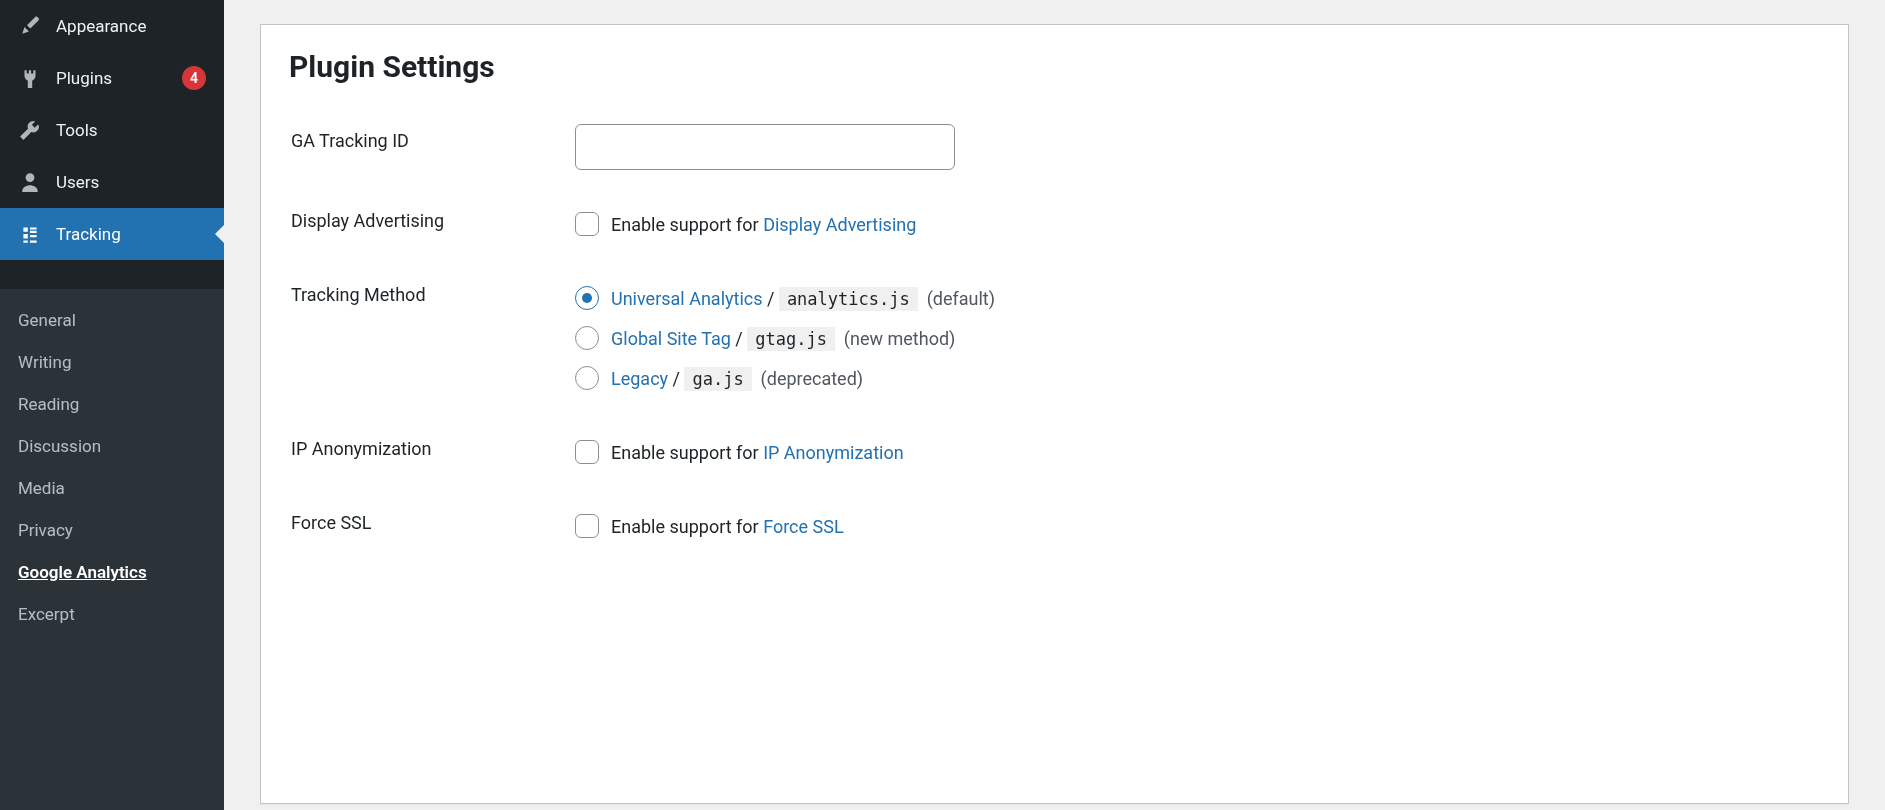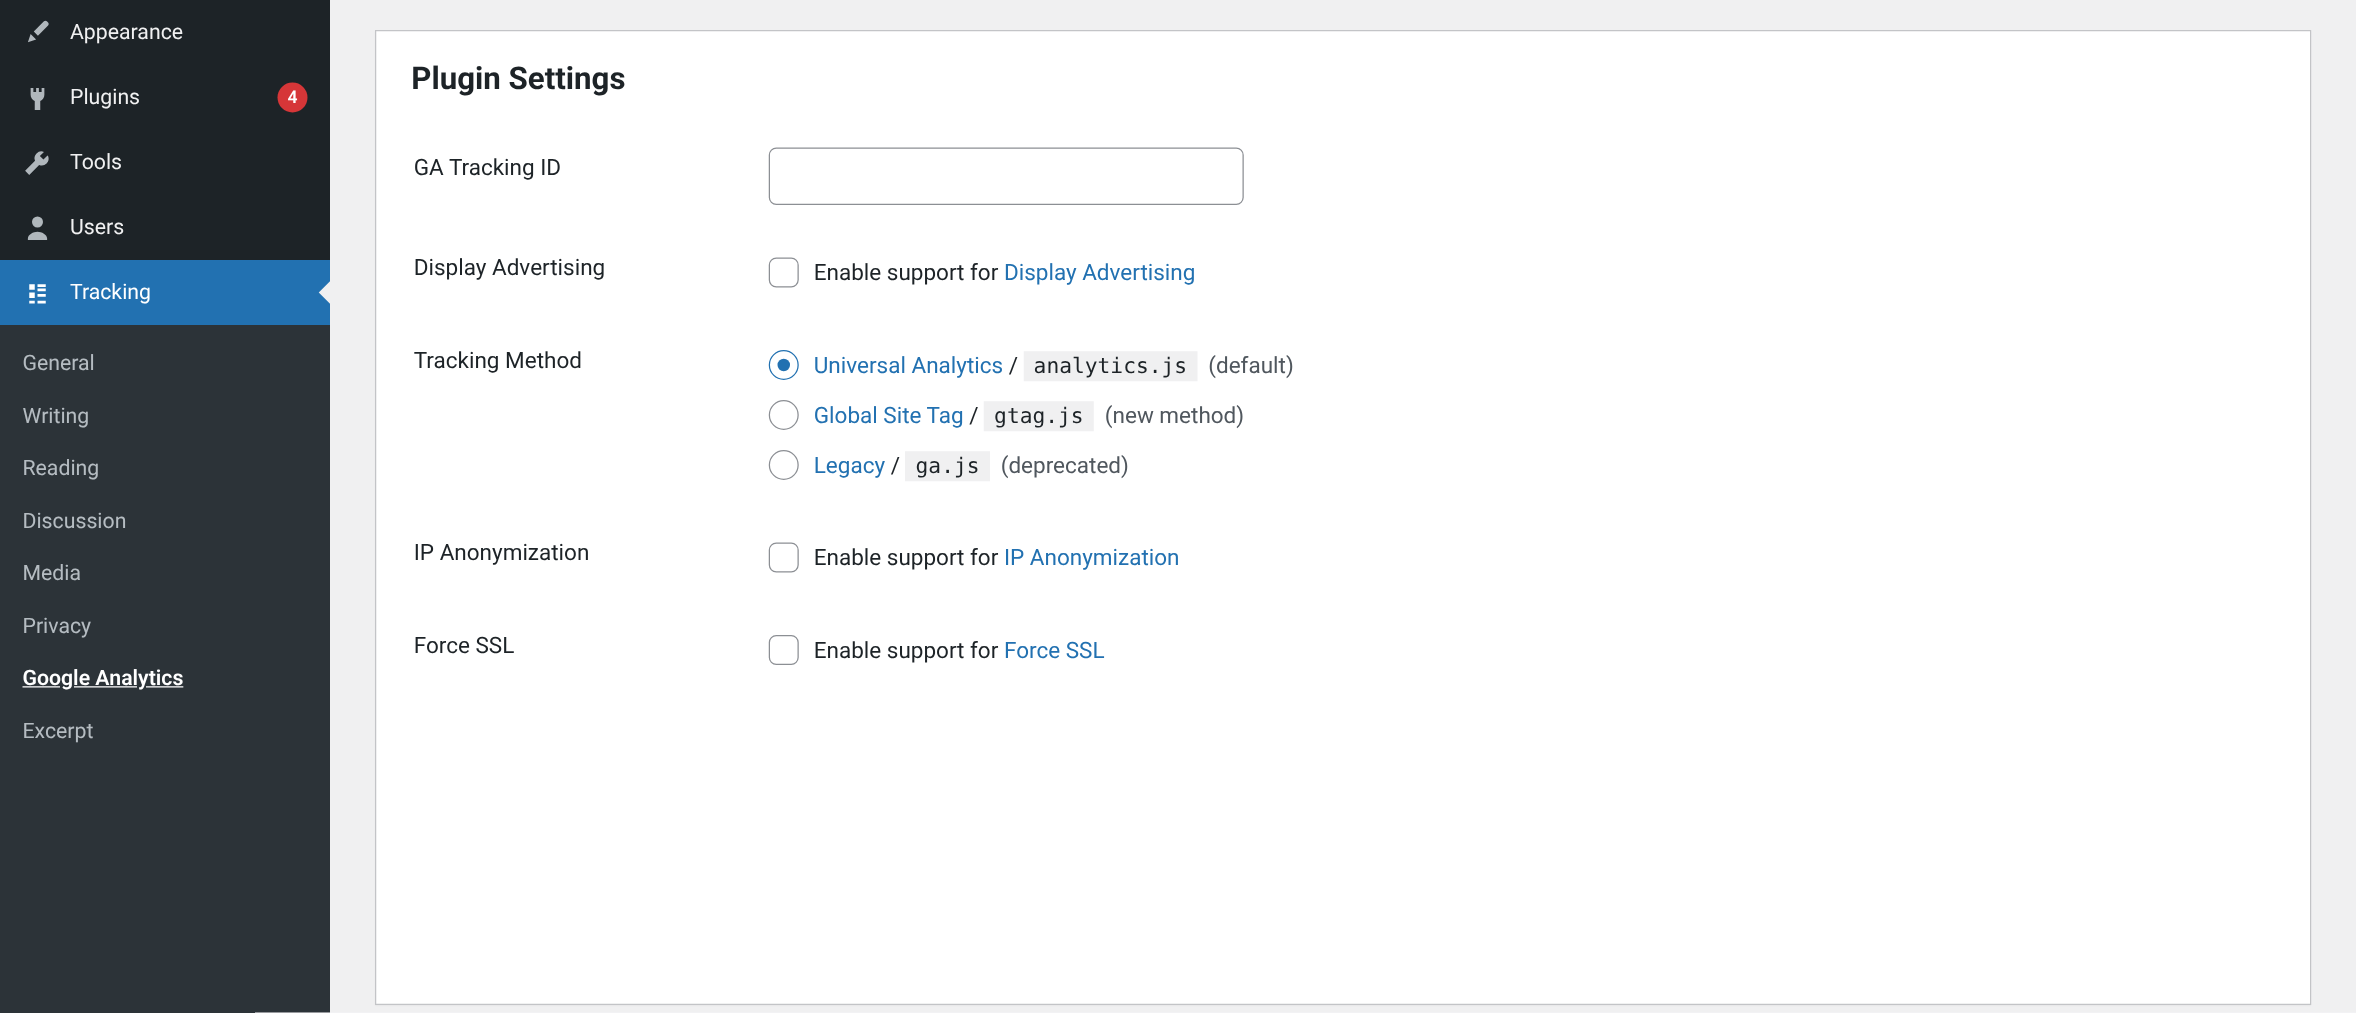--- a/index.html
+++ b/index.html
@@ -8,21 +8,21 @@
     height: 810px;
     font-family: -apple-system, BlinkMacSystemFont, "Segoe UI", Roboto, "Helvetica Neue", Arial, sans-serif;
     background: #f0f0f1;
     color: #1d2327;
     overflow: hidden;
   }
   body { display: flex; }
 
   
   .sidebar {
-    width: 264px;
+    width: 224px;
     background: #1d2327;
     color: #f0f0f1;
     display: flex;
     flex-direction: column;
     font-size: 17px;
     position: relative;
   }
   .menu-top { padding: 0; }
   .menu-top .menu-item {
     display: flex;
@@ -63,20 +63,21 @@
     display: inline-flex; align-items: center; justify-content: center;
     font-size: 14px; font-weight: 600;
     padding: 0 6px;
     margin-left: 4px;
   }
 
   .submenu {
     background: #2c3338;
     padding: 10px 0 14px 0;
     flex: 1;
+    margin-top: 29px;
   }
   .submenu .submenu-item {
     padding: 11px 18px;
     color: rgba(240,246,252,.7);
     cursor: pointer;
     font-size: 17px;
   }
   .submenu .submenu-item.current {
     color: #fff;
     font-weight: 600;
@@ -91,21 +92,21 @@
     overflow: auto;
   }
   .panel {
     background: #fff;
     border: 1px solid #c3c4c7;
     box-shadow: 0 1px 1px rgba(0,0,0,.04);
     padding: 24px 0 10px 0;
     min-height: 780px;
   }
   .panel h2 {
-    font-size: 25px;
+    font-size: 30px;
     font-weight: 700;
     padding: 0 28px 10px 28px;
   }
   .form-table {
     width: 100%;
     border-collapse: separate;
   }
   .form-table th {
     text-align: left;
     font-weight: 400;

